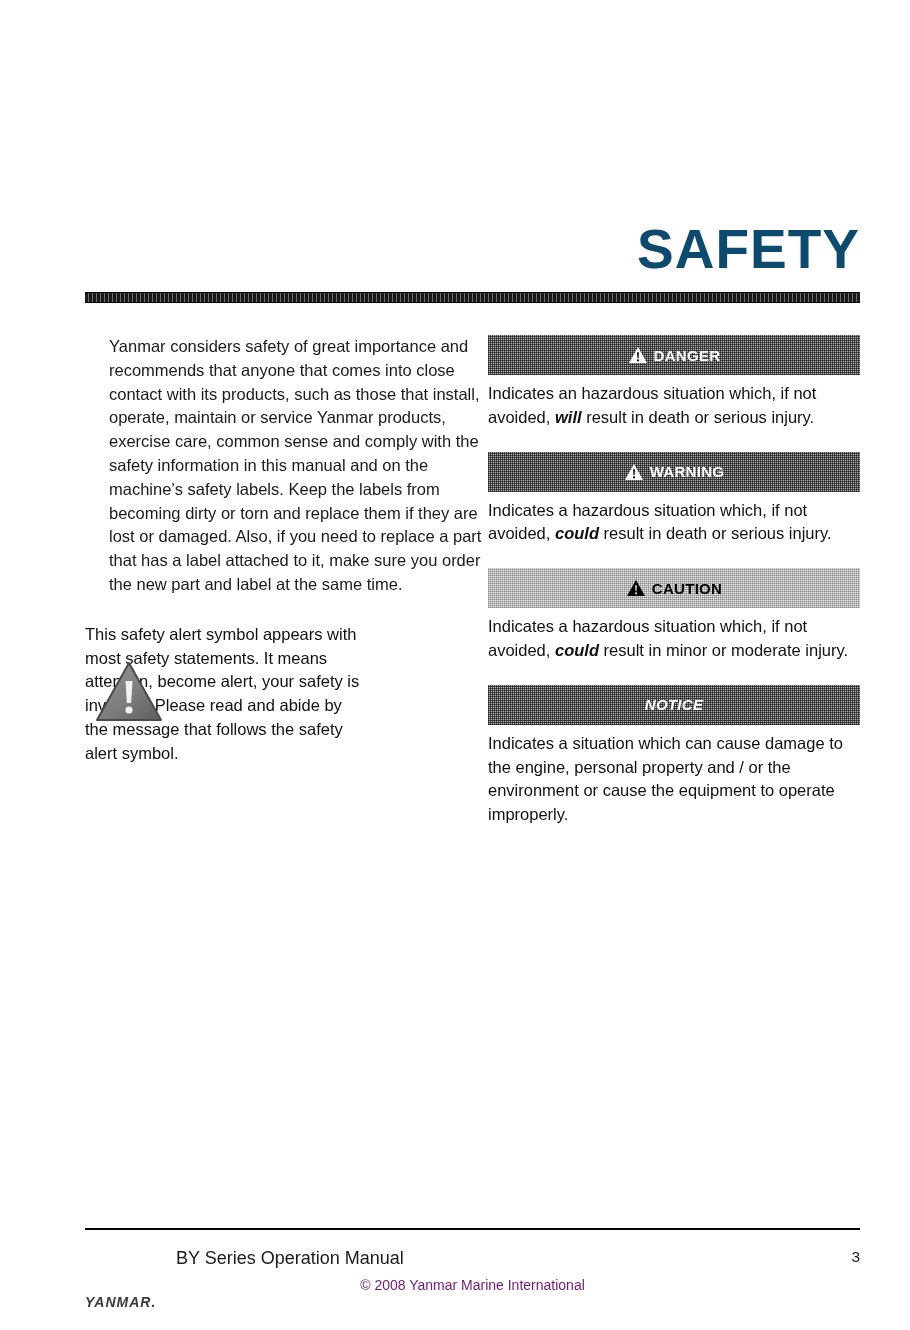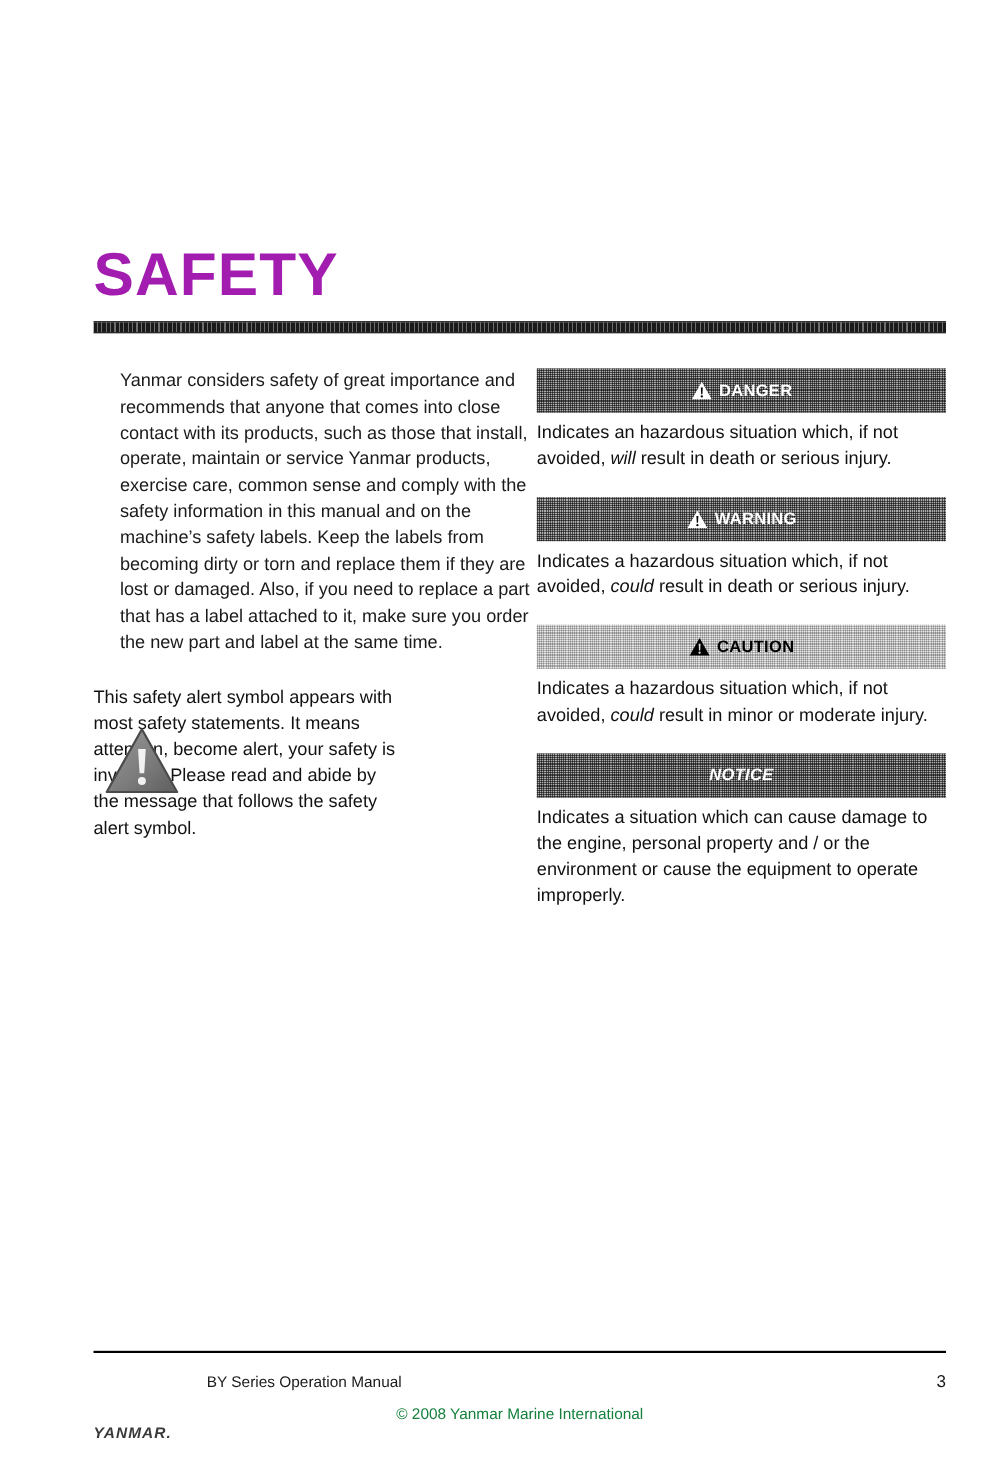--- a/index.html
+++ b/index.html
@@ -22,25 +22,25 @@
     width: 910px;
     height: 1330px;
   }
 
   
   .title {
     position: absolute;
     left: 85px;
     top: 222px;
     width: 775px;
-    text-align: left;
+    text-align: right;
     font-size: 55px;
     font-weight: bold;
     letter-spacing: 1px;
-    color: #a21caf;
+    color: #0c4a6e;
     line-height: 1;
   }
 
   .title-rule {
     position: absolute;
     left: 85px;
     top: 292px;
     width: 775px;
     height: 9px;
     background: repeating-linear-gradient(
@@ -133,21 +133,21 @@
   .banner.light .banner-label { color: #000000; }
   .banner.italic .banner-label { font-style: italic; }
 
   .banner-body {
     margin-top: 7px;
     margin-bottom: 22px;
     width: 372px;
     font-size: 16.5px;
     line-height: 23.8px;
   }
-  .banner-body em { font-style: italic; }
+  .banner-body em { font-style: italic; font-weight: bold; }
 
   
   .tri-small {
     display: inline-block;
     width: 20px;
     height: 18px;
     position: relative;
     vertical-align: -2px;
   }
   .tri-small svg { display: block; }
@@ -174,40 +174,40 @@
     top: 1px;
     font-size: 14px;
     font-weight: bold;
     font-style: italic;
     letter-spacing: 1px;
     color: #3a3a3a;
     margin-top: 45px;
   }
   .footer-title {
     position: absolute;
-    left: 103px;
+    left: 91px;
     top: 0;
-    font-size: 14px;
+    font-size: 18px;
     color: #1a1a1a;
   }
   .page-number {
     position: absolute;
     right: 0;
     top: 0;
     font-size: 15.5px;
     color: #1a1a1a;
   }
   .copyright {
     position: absolute;
     left: 85px;
     top: 1277px;
     width: 775px;
     text-align: center;
     font-size: 14px;
-    color: #15803d;
+    color: #701a75;
   }
 </style>
 </head>
 <body>
 
 <div class="page">
 
   <div class="title">SAFETY</div>
   <div class="title-rule"></div>
 

